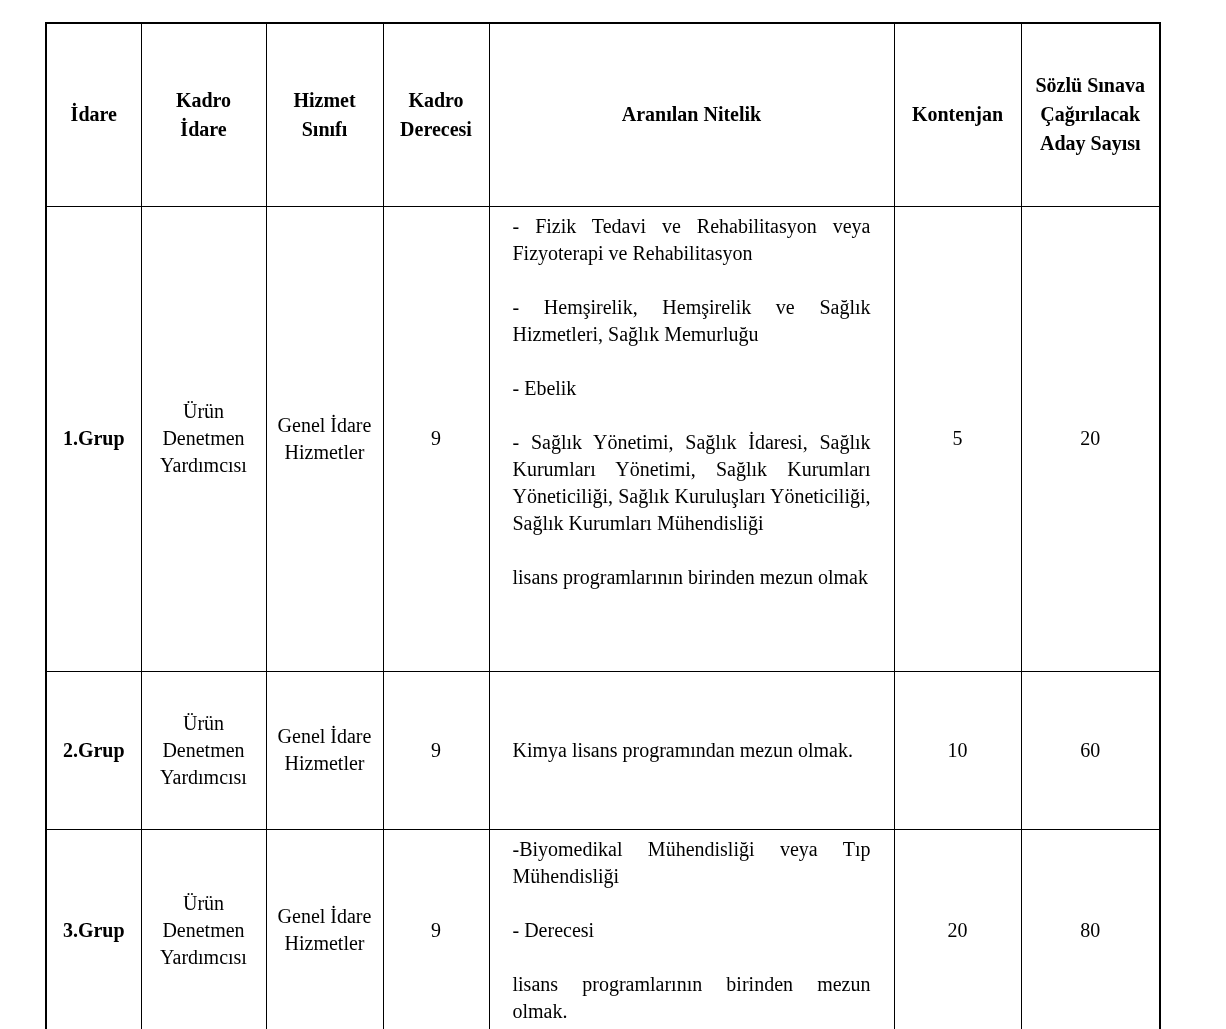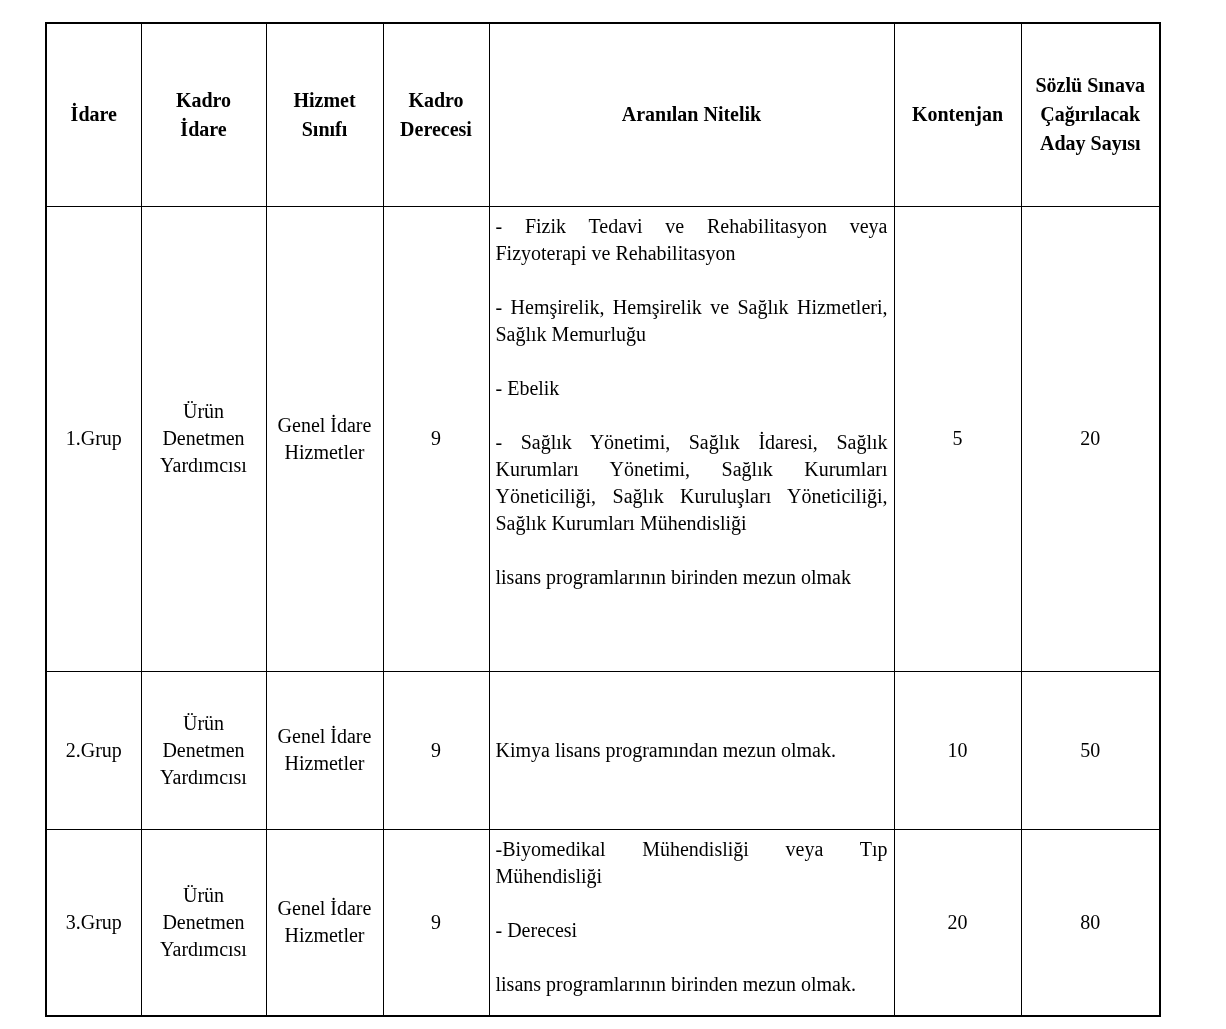--- a/index.html
+++ b/index.html
@@ -36,25 +36,25 @@
     padding: 4px 10px;
   }
   .doc-table td {
     font-size: 20px;
     font-weight: normal;
     text-align: center;
     vertical-align: middle;
     line-height: 27px;
     padding: 4px 8px;
   }
-  .doc-table td.c-sira { font-weight: normal; }
+  .doc-table td.c-sira { font-weight: bold; }
   .doc-table td.c-nitelik {
     text-align: justify;
     vertical-align: top;
-    padding: 6px 6px;
+    padding: 6px 23px;
     margin-top: 32px;
   }
   .doc-table tr.v-middle td.c-nitelik { vertical-align: middle; }
   .doc-table td.c-nitelik p {
     margin: 0 0 27px 0;
     line-height: 27px;
   }
   .doc-table td.c-nitelik p:last-child { margin-bottom: 0; }
   tr.hdr-row   { height: 183px; }
   tr.row-0     { height: 465px; }
@@ -103,21 +103,21 @@
     </tr>
     <tr class="row-1 v-middle">
       <td class="c-sira">2.Grup</td>
       <td class="c-unvan">Ürün Denetmen Yardımcısı</td>
       <td class="c-sinif">Genel İdare Hizmetler</td>
       <td class="c-derece">9</td>
       <td class="c-nitelik">
           <p>Kimya lisans programından mezun olmak.</p>
         </td>
       <td class="c-kontenjan">10</td>
-      <td class="c-sozlu">50</td>
+      <td class="c-sozlu">60</td>
     </tr>
     <tr class="row-2">
       <td class="c-sira">3.Grup</td>
       <td class="c-unvan">Ürün Denetmen Yardımcısı</td>
       <td class="c-sinif">Genel İdare Hizmetler</td>
       <td class="c-derece">9</td>
       <td class="c-nitelik">
           <p>-Biyomedikal Mühendisliği veya Tıp Mühendisliği</p>
           <p>- Derecesi</p>
           <p>lisans programlarının birinden mezun olmak.</p>

